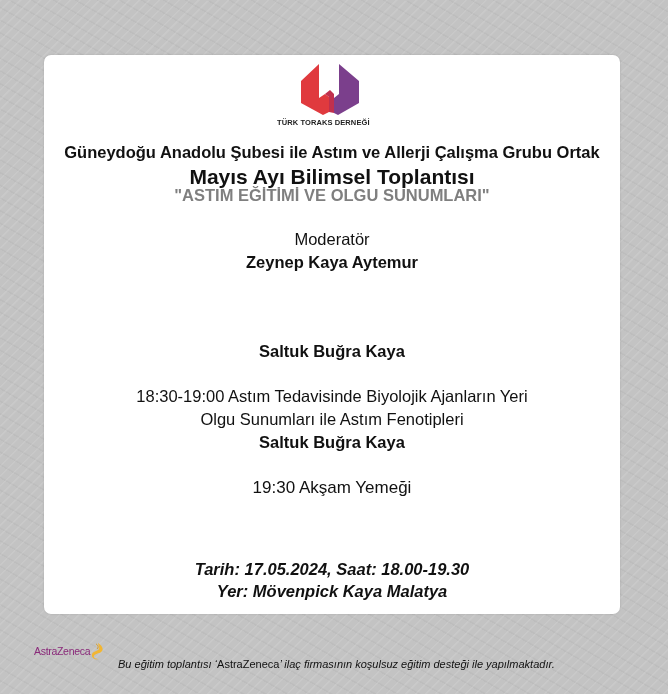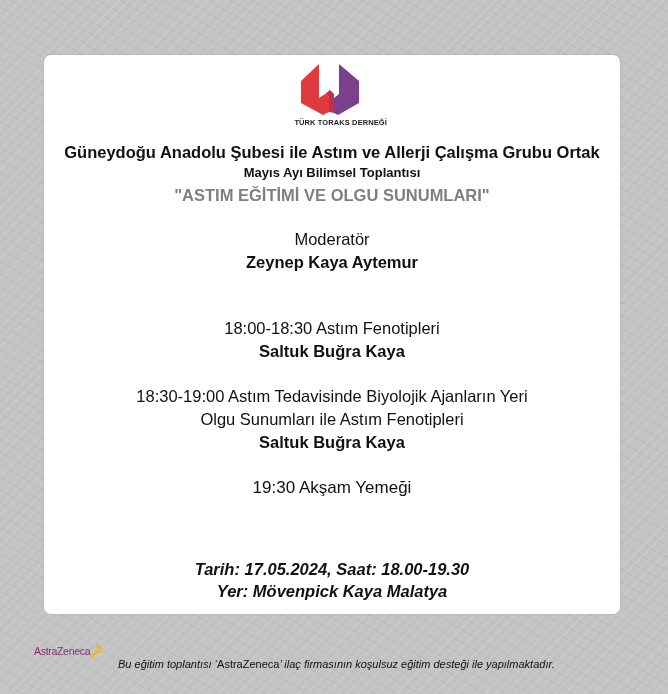--- a/index.html
+++ b/index.html
@@ -10,26 +10,26 @@
       repeating-linear-gradient(135deg, rgba(255,255,255,0.10) 0px, rgba(255,255,255,0.10) 1px, transparent 2px, transparent 7px),
       repeating-linear-gradient(30deg, rgba(0,0,0,0.03) 0px, rgba(0,0,0,0.03) 1px, transparent 2px, transparent 11px);
     font-family:"Liberation Sans", "DejaVu Sans", sans-serif;
     color:#111;
   }
   .card {
     position:absolute; left:44px; top:55px; width:576px; height:559px;
     background:#ffffff; border-radius:7px;
     box-shadow:0 0 2px rgba(0,0,0,0.15);
   }
-  .logo { position:absolute; left:50%; top:9px; transform:translateX(-50%); width:110px; text-align:right; }
+  .logo { position:absolute; left:50%; top:9px; transform:translateX(-50%); width:110px; text-align:left; }
   .logo svg { display:block; margin:0 auto; }
   .logo-text { font-size:7.5px; font-weight:bold; letter-spacing:0.1px; color:#222; margin-top:2px; white-space:nowrap; }
   .c { position:absolute; left:0; right:0; text-align:center; white-space:nowrap; }
   .title1 { top:88px; font-size:16.5px; font-weight:bold; }
-  .title2 { top:110px; font-size:13px; font-weight:bold; }
+  .title2 { top:110px; font-size:21px; font-weight:bold; }
   .title3 { top:131px; font-size:16.5px; font-weight:bold; color:#7f7f7f; }
   .mod-label { top:175px; font-size:16.5px; }
   .mod-name { top:198px; font-size:16.5px; font-weight:bold; }
   .s1 { top:264px; font-size:16.5px; }
   .s1n { top:287px; font-size:16.5px; font-weight:bold; }
   .s2a { top:332px; font-size:16.5px; }
   .s2b { top:355px; font-size:16.5px; }
   .s2n { top:378px; font-size:16.5px; font-weight:bold; }
   .s3 { top:423px; font-size:17px; }
   .date { top:505px; font-size:16.5px; font-weight:bold; font-style:italic; }
@@ -54,21 +54,20 @@
     <div class="logo-text">TÜRK TORAKS DERNEĞİ</div>
   </div>
 
   <div class="c title1">Güneydoğu Anadolu Şubesi ile Astım ve Allerji Çalışma Grubu Ortak</div>
   <div class="c title2">Mayıs Ayı Bilimsel Toplantısı</div>
   <div class="c title3">"ASTIM EĞİTİMİ VE OLGU SUNUMLARI"</div>
 
   <div class="c mod-label">Moderatör</div>
   <div class="c mod-name">Zeynep Kaya Aytemur</div>
 
-  <div class="c s1">18:00-18:30 Astım Fenotipleri</div>
   <div class="c s1n">Saltuk Buğra Kaya</div>
 
   <div class="c s2a">18:30-19:00 Astım Tedavisinde Biyolojik Ajanların Yeri</div>
   <div class="c s2b">Olgu Sunumları ile  Astım Fenotipleri</div>
   <div class="c s2n">Saltuk Buğra Kaya</div>
 
   <div class="c s3">19:30 Akşam Yemeği</div>
 
   <div class="c date">Tarih: 17.05.2024, Saat: 18.00-19.30</div>
   <div class="c place">Yer: Mövenpick Kaya Malatya</div>

